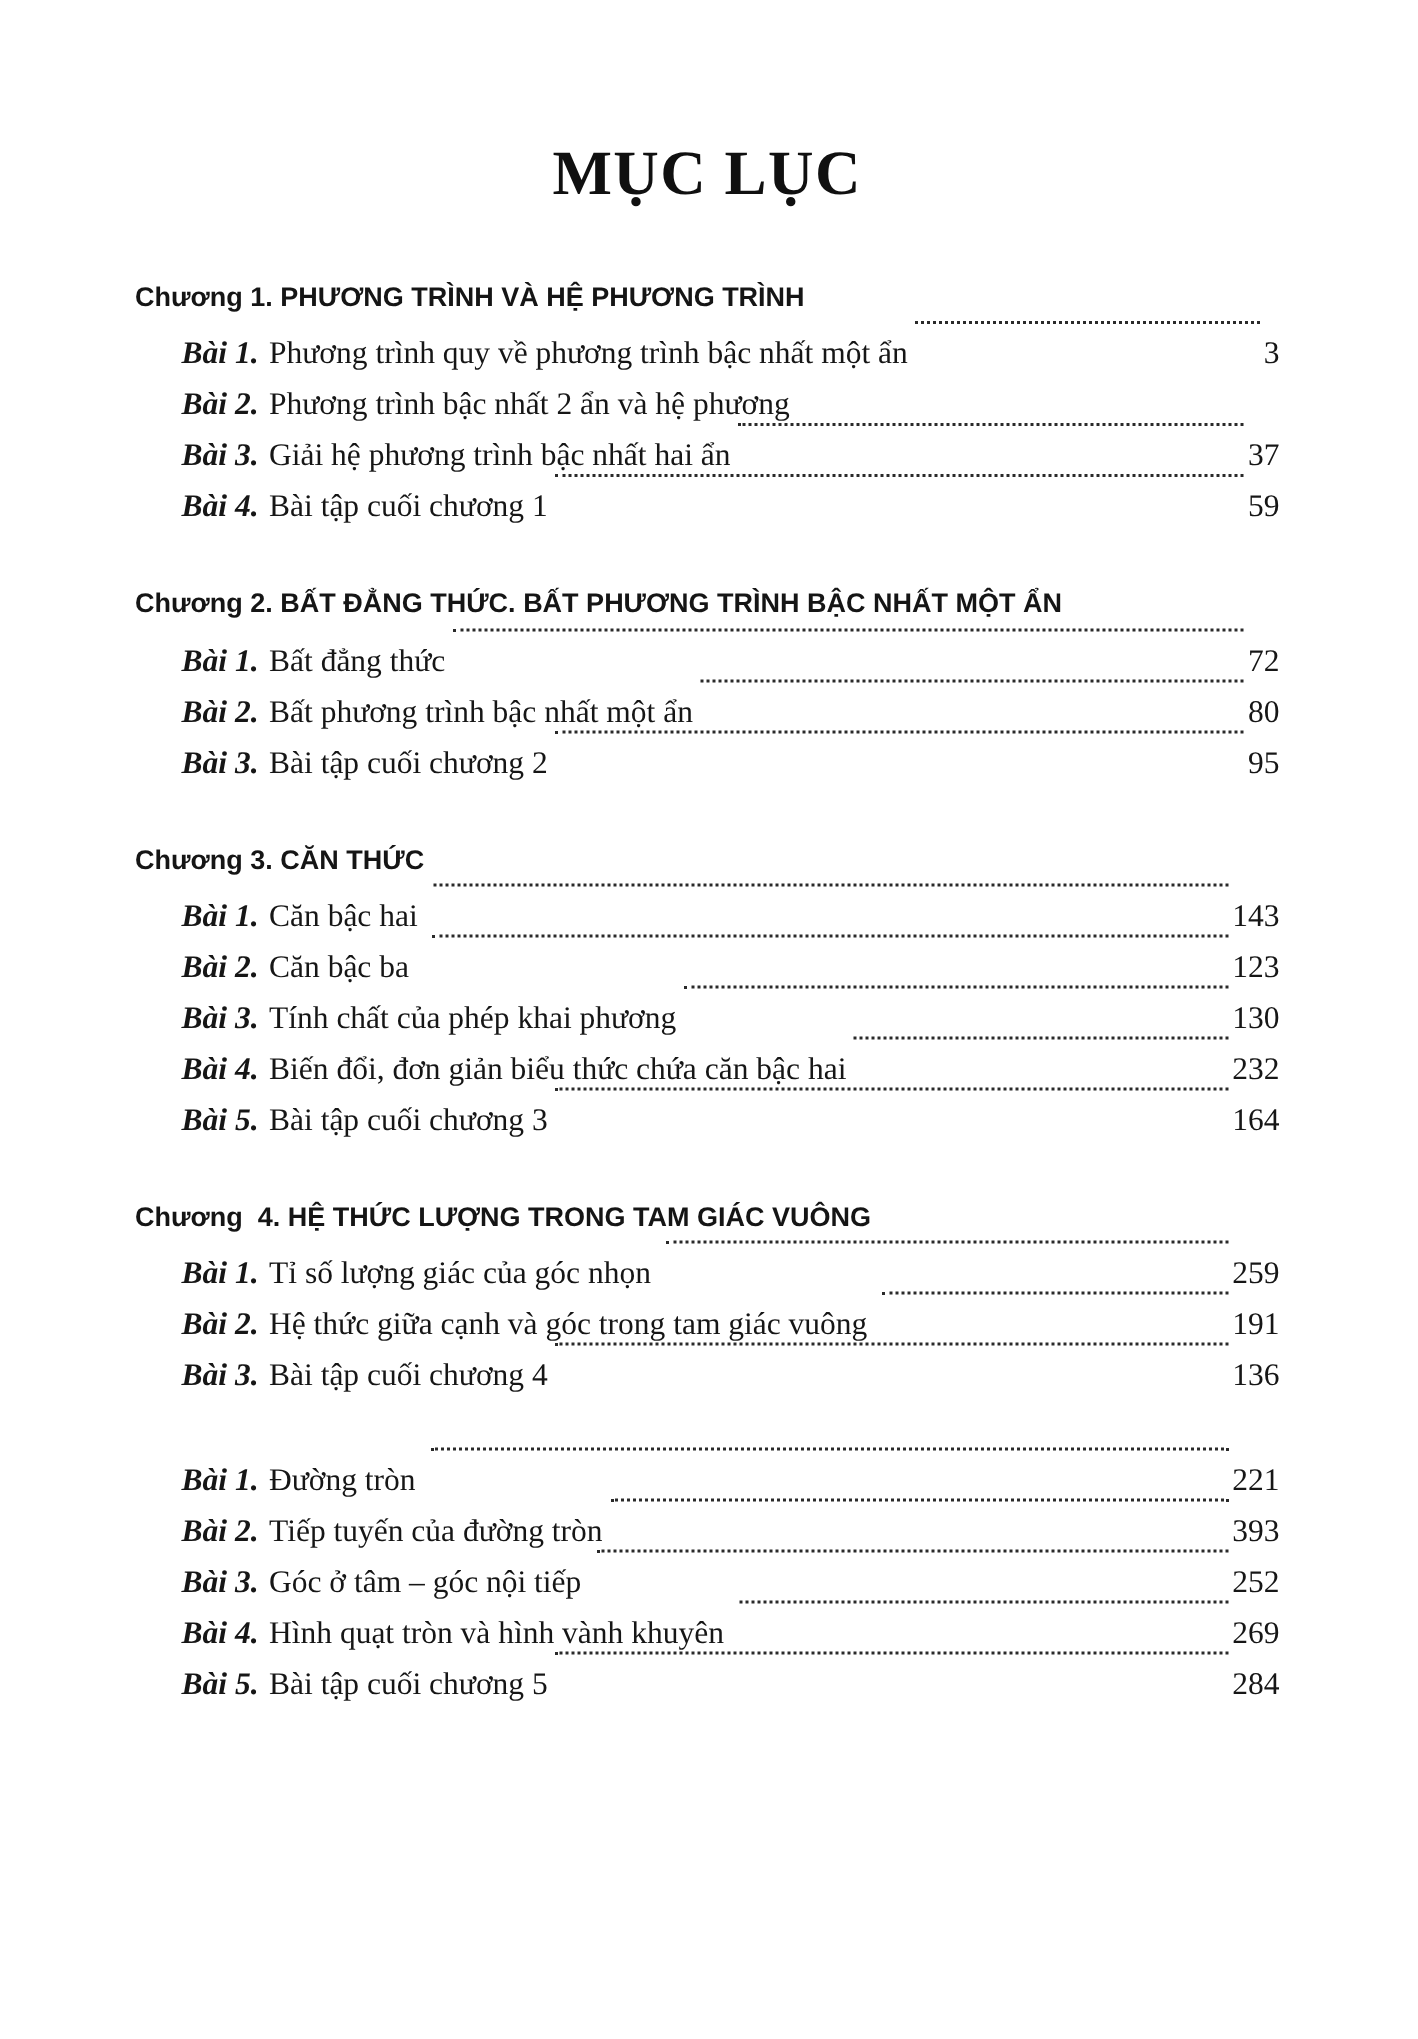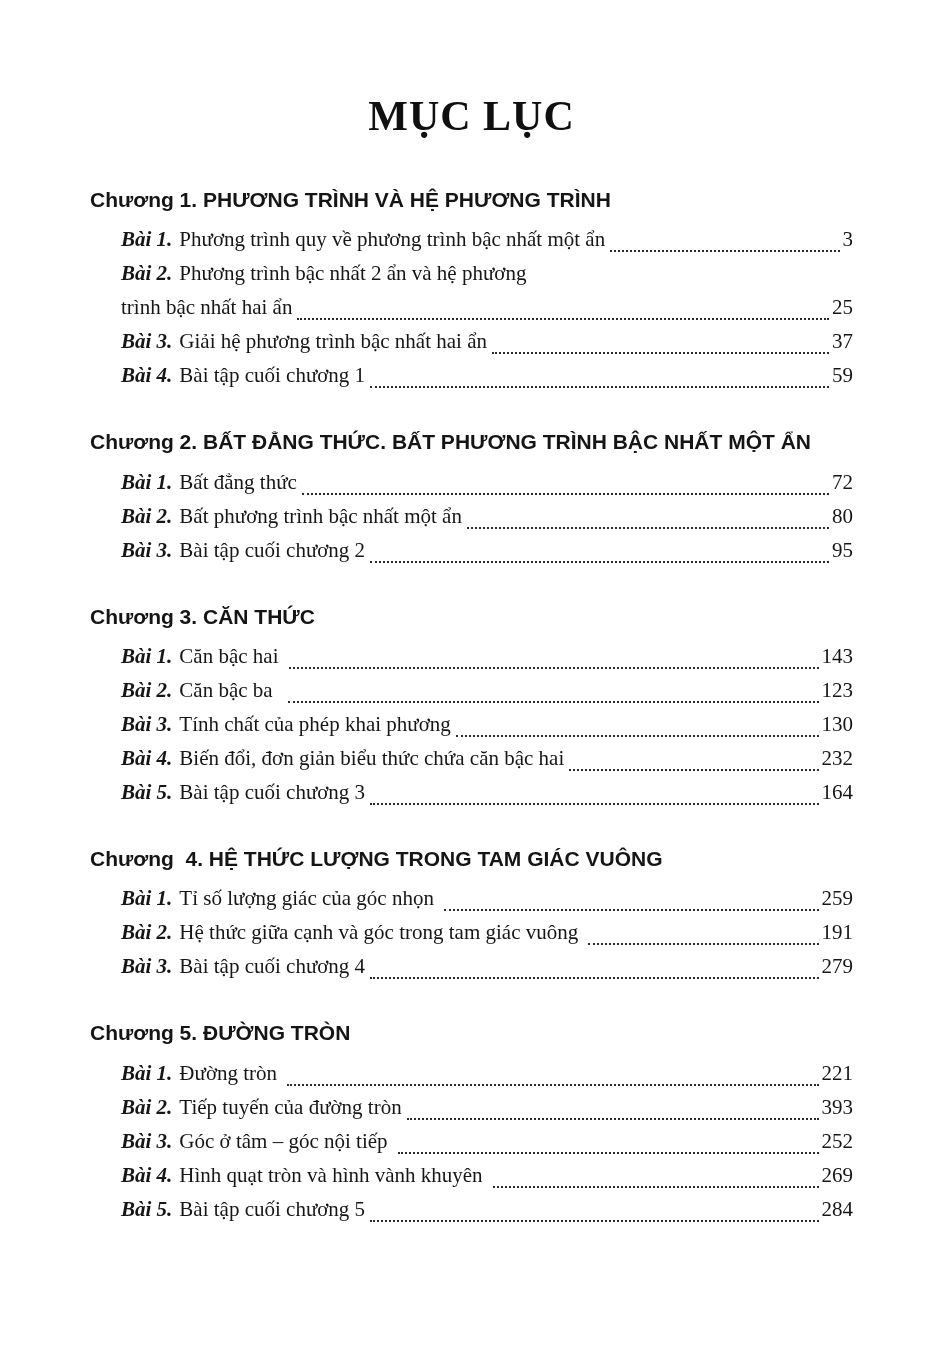--- a/index.html
+++ b/index.html
@@ -26,32 +26,32 @@
     text-align: center;
     margin: 0 0 46px 0;
     color: #101010;
   }
   .chapter {
     margin-bottom: 36px;
   }
   .chapter-heading {
     font-family: "Liberation Sans", sans-serif;
     font-weight: bold;
-    font-size: 21px;
+    font-size: 18px;
     line-height: 1.35;
     margin: 0 0 8px 0;
     white-space: pre-wrap;
     color: #151515;
   }
   .items {
     padding-left: 31px;
   }
   .row {
     display: flex;
-    align-items: flex-end;
+    align-items: flex-start;
     font-family: "Liberation Serif", serif;
     font-size: 21px;
     line-height: 34px;
     color: #161616;
   }
   .label {
     font-weight: bold;
     font-style: italic;
     white-space: pre;
     margin-right: 7px;
@@ -89,26 +89,20 @@
     <span class="page-num">3</span>
   </div>
 
   <div class="row">
     <span class="label">Bài 2.</span>
     <span class="text">Phương trình bậc nhất 2 ẩn và hệ phương</span>
     <span class="dots hidden"></span>
     <span class="page-num"></span>
   </div>
 
-  <div class="row">
-    <span class="label"></span>
-    <span class="text">trình bậc nhất hai ẩn</span>
-    <span class="dots"></span>
-    <span class="page-num">25</span>
-  </div>
 
   <div class="row">
     <span class="label">Bài 3.</span>
     <span class="text">Giải hệ phương trình bậc nhất hai ẩn</span>
     <span class="dots"></span>
     <span class="page-num">37</span>
   </div>
 
   <div class="row">
     <span class="label">Bài 4.</span>
@@ -199,27 +193,26 @@
     <span class="label">Bài 2.</span>
     <span class="text">Hệ thức giữa cạnh và góc trong tam giác vuông </span>
     <span class="dots"></span>
     <span class="page-num">191</span>
   </div>
 
   <div class="row">
     <span class="label">Bài 3.</span>
     <span class="text">Bài tập cuối chương 4</span>
     <span class="dots"></span>
-    <span class="page-num">279</span>
-  </div>
-</div>
-  </section>
-
-  <section class="chapter">
-    <h2 class="chapter-heading">Chương 5. ĐƯỜNG TRÒN</h2>
+    <span class="page-num">136</span>
+  </div>
+</div>
+  </section>
+
+  <section class="chapter">
     <div class="items">
   <div class="row">
     <span class="label">Bài 1.</span>
     <span class="text">Đường tròn </span>
     <span class="dots"></span>
     <span class="page-num">221</span>
   </div>
 
   <div class="row">
     <span class="label">Bài 2.</span>

